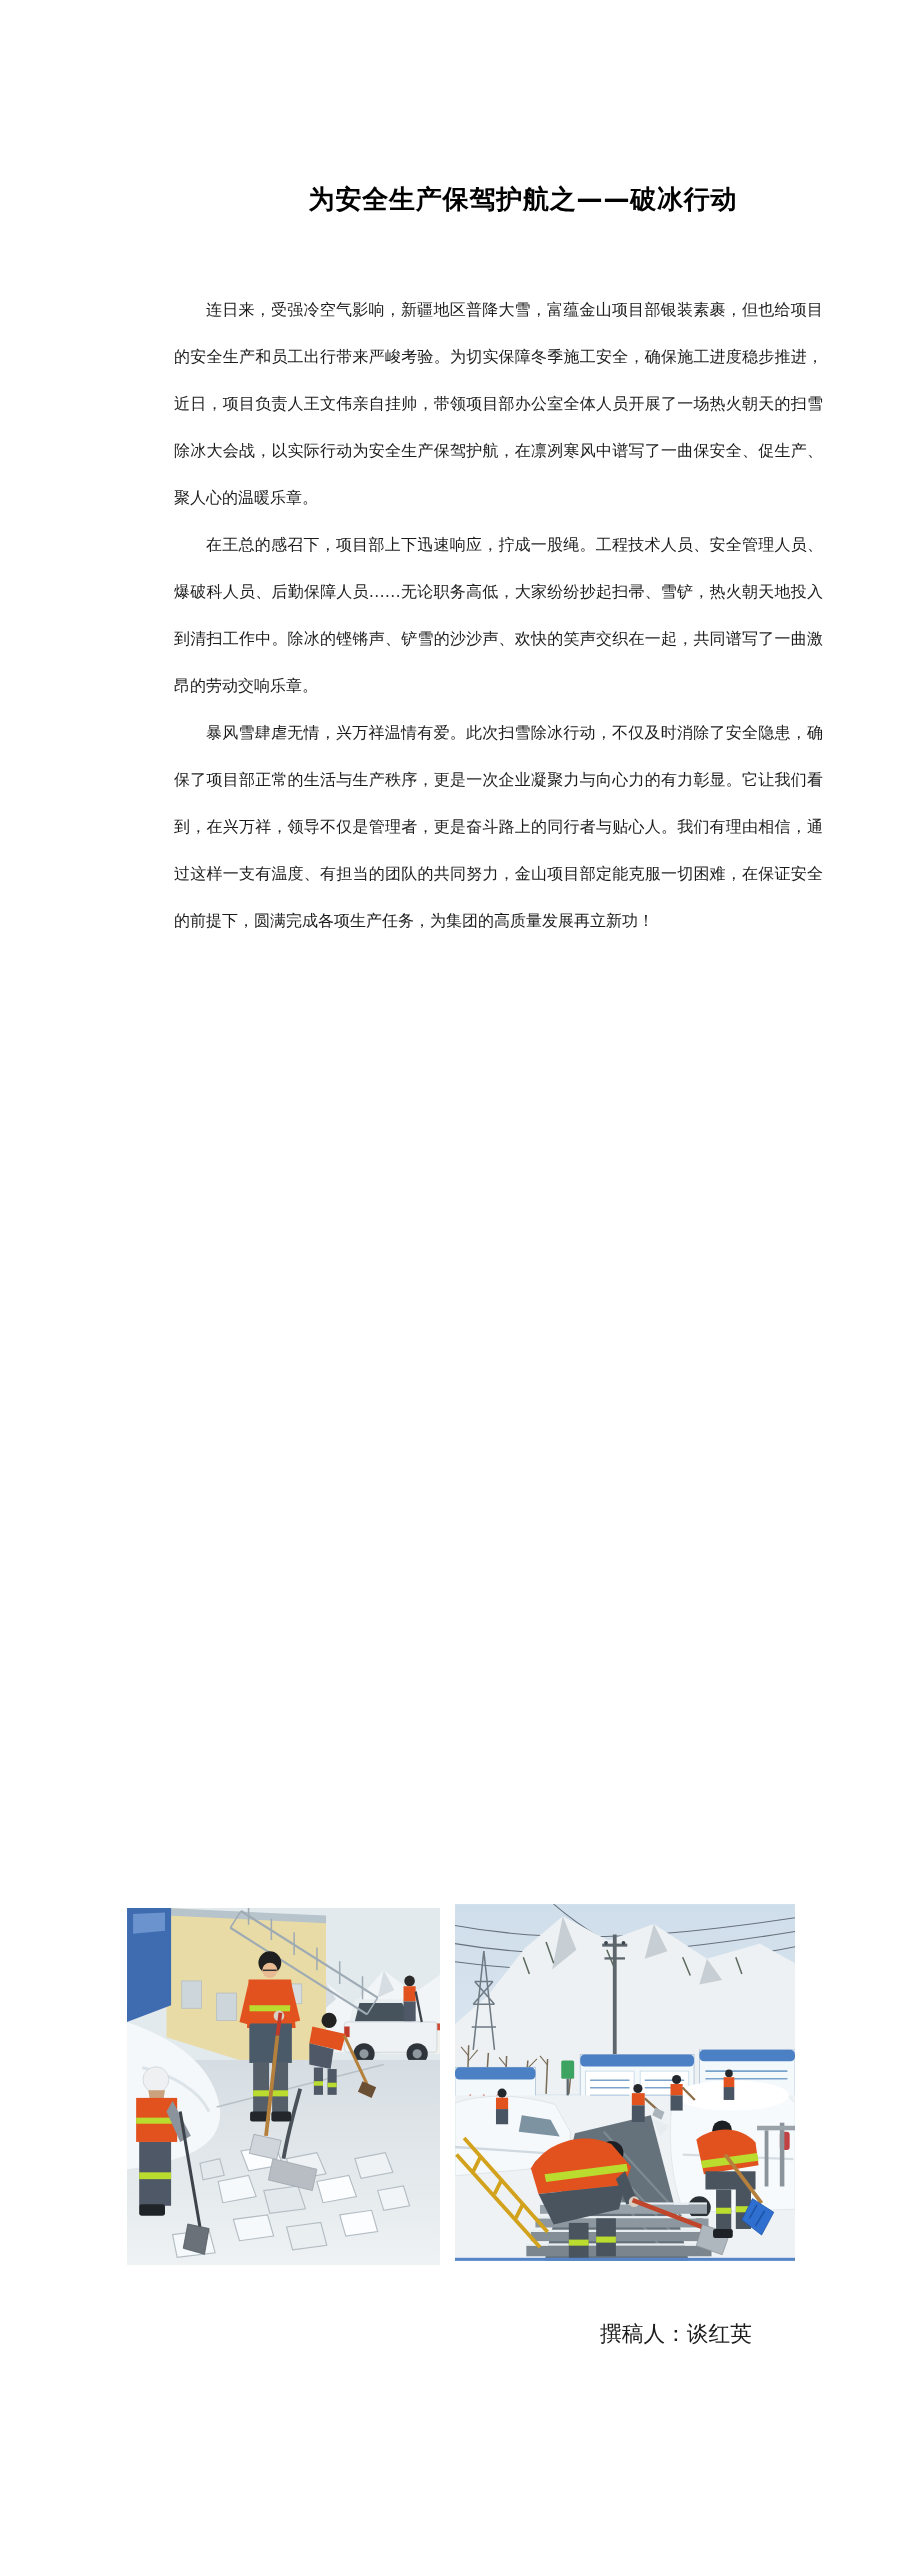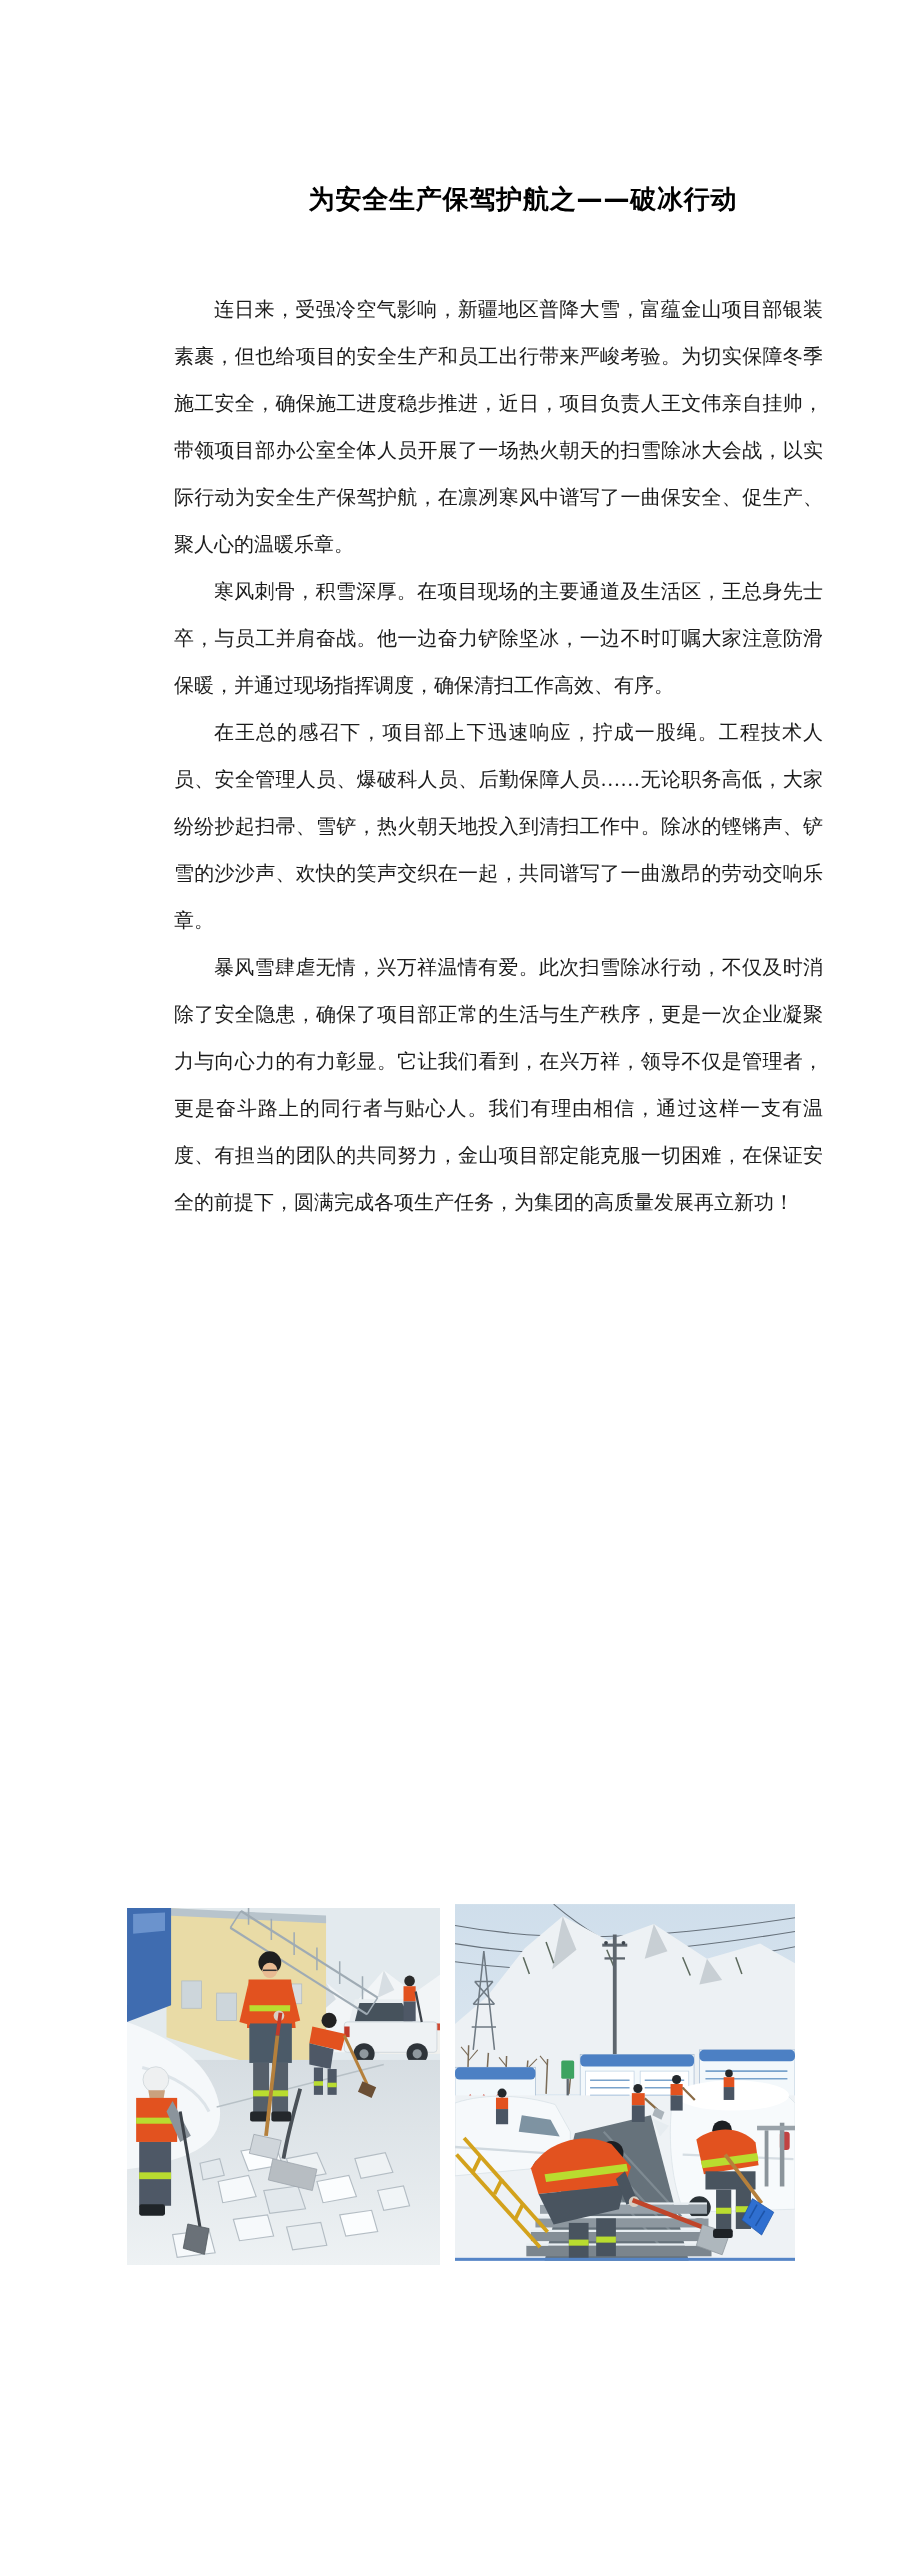--- a/index.html
+++ b/index.html
@@ -8,21 +8,21 @@
     overflow:hidden;font-family:"Liberation Serif","DejaVu Serif",serif;margin-left:36px;
   }
   .doc-title{
     position:absolute;left:138px;top:182px;width:649px;box-sizing:border-box;
     padding-left:49px;text-align:center;white-space:nowrap;
     font-family:"DejaVu Sans","Liberation Sans",sans-serif;
     font-weight:700;font-size:26px;color:#000;letter-spacing:0.8px;
   }
   .body-text{
     position:absolute;left:138px;top:286px;width:649px;
-    font-size:20px;line-height:47px;color:#1b1b1b;
+    font-size:16px;line-height:47px;color:#1b1b1b;
     text-align:justify;
   }
   .body-text p{margin:0;text-indent:2em;}
   .photo{position:absolute;overflow:hidden;background:#e8edf0;}
   #photo-left{left:91px;top:1908px;width:313px;height:357px;}
   #photo-right{left:419px;top:1904px;width:340px;height:357px;}
   .photo svg{display:block;}
   .signature{
     position:absolute;left:564px;top:2311px;
     font-size:21.7px;line-height:46px;color:#1b1b1b;white-space:nowrap;
@@ -30,21 +30,20 @@
 </style>
 </head>
 <body>
 
 <div class="page">
 
   <div class="doc-title">为安全生产保驾护航之——破冰行动</div>
 
   <div class="body-text">
     <p>连日来，受强冷空气影响，新疆地区普降大雪，富蕴金山项目部银装素裹，但也给项目的安全生产和员工出行带来严峻考验。为切实保障冬季施工安全，确保施工进度稳步推进，近日，项目负责人王文伟亲自挂帅，带领项目部办公室全体人员开展了一场热火朝天的扫雪除冰大会战，以实际行动为安全生产保驾护航，在凛冽寒风中谱写了一曲保安全、促生产、聚人心的温暖乐章。</p>
-    <p>寒风刺骨，积雪深厚。在项目现场的主要通道及生活区，王总身先士卒，与员工并肩奋战。他一边奋力铲除坚冰，一边不时叮嘱大家注意防滑保暖，并通过现场指挥调度，确保清扫工作高效、有序。</p>
     <p>在王总的感召下，项目部上下迅速响应，拧成一股绳。工程技术人员、安全管理人员、爆破科人员、后勤保障人员……无论职务高低，大家纷纷抄起扫帚、雪铲，热火朝天地投入到清扫工作中。除冰的铿锵声、铲雪的沙沙声、欢快的笑声交织在一起，共同谱写了一曲激昂的劳动交响乐章。</p>
     <p>暴风雪肆虐无情，兴万祥温情有爱。此次扫雪除冰行动，不仅及时消除了安全隐患，确保了项目部正常的生活与生产秩序，更是一次企业凝聚力与向心力的有力彰显。它让我们看到，在兴万祥，领导不仅是管理者，更是奋斗路上的同行者与贴心人。我们有理由相信，通过这样一支有温度、有担当的团队的共同努力，金山项目部定能克服一切困难，在保证安全的前提下，圆满完成各项生产任务，为集团的高质量发展再立新功！</p>
   </div>
 
   <div class="photo" id="photo-left" role="img" aria-label="Workers in orange and grey uniforms with hi-vis green stripes break and shovel ice on a snowy road beside a tan site building with an external steel staircase, a blue canopy, a white pickup truck and snowy mountains behind.">
     <svg width="313" height="357" viewBox="0 0 412 470" xmlns="http://www.w3.org/2000/svg">
       <defs>
         <linearGradient id="lg-ground" x1="0" y1="0" x2="0" y2="1">
           <stop offset="0" stop-color="#d6dde2"></stop>
             <stop offset="1" stop-color="#eef2f4"></stop>
@@ -311,16 +310,17 @@
         <rect x="340" y="428" width="26" height="12" rx="3" fill="#1d2125"></rect>
         <path d="M356,330 L404,394" stroke="#b5803c" stroke-width="5"></path>
         <path d="M392,388 L420,406 L404,436 L378,416 Z" fill="#2f6fd0" stroke="#1d54a8"></path>
         <path d="M398,396 L388,414 M408,404 L396,424" stroke="#1d54a8" stroke-width="2"></path>
       </g>
       <rect y="466" width="448" height="4" fill="#5585c7"></rect>
     </svg>
   </div>
 
   <div class="signature">
+    <div>撰稿人：谈红英</div>
   </div>
 
 </div>
 
 
 </body></html>

